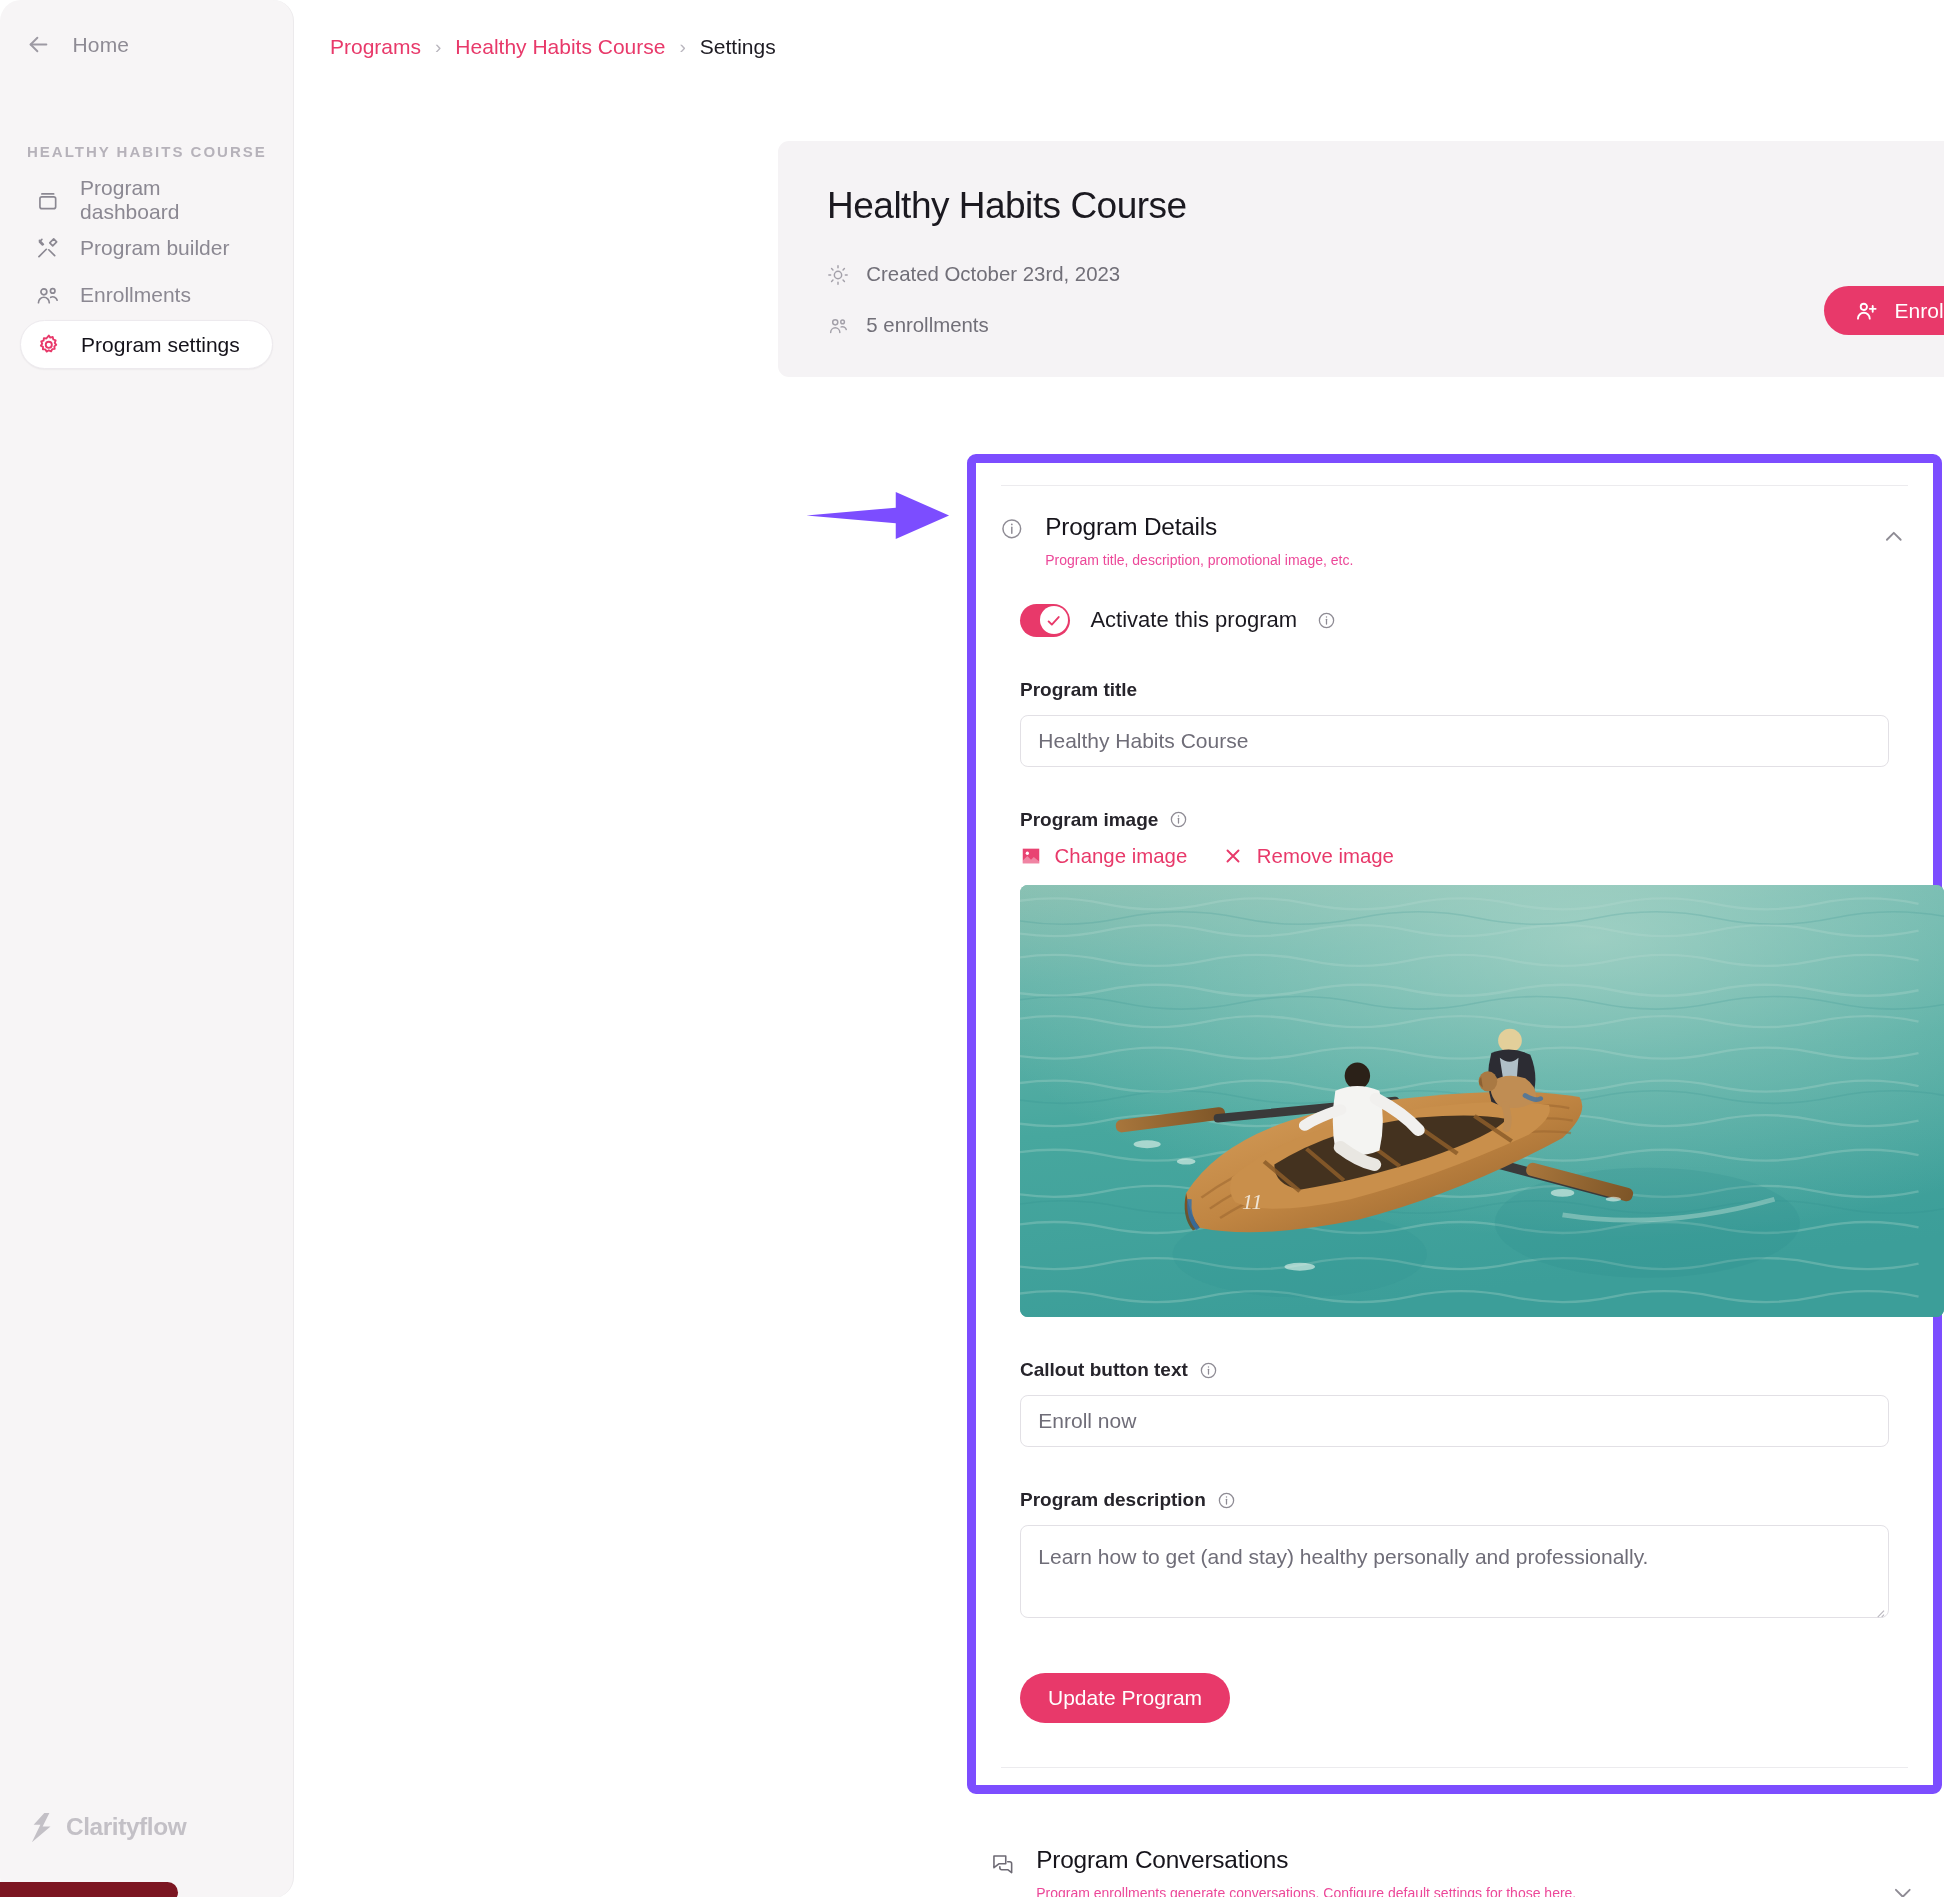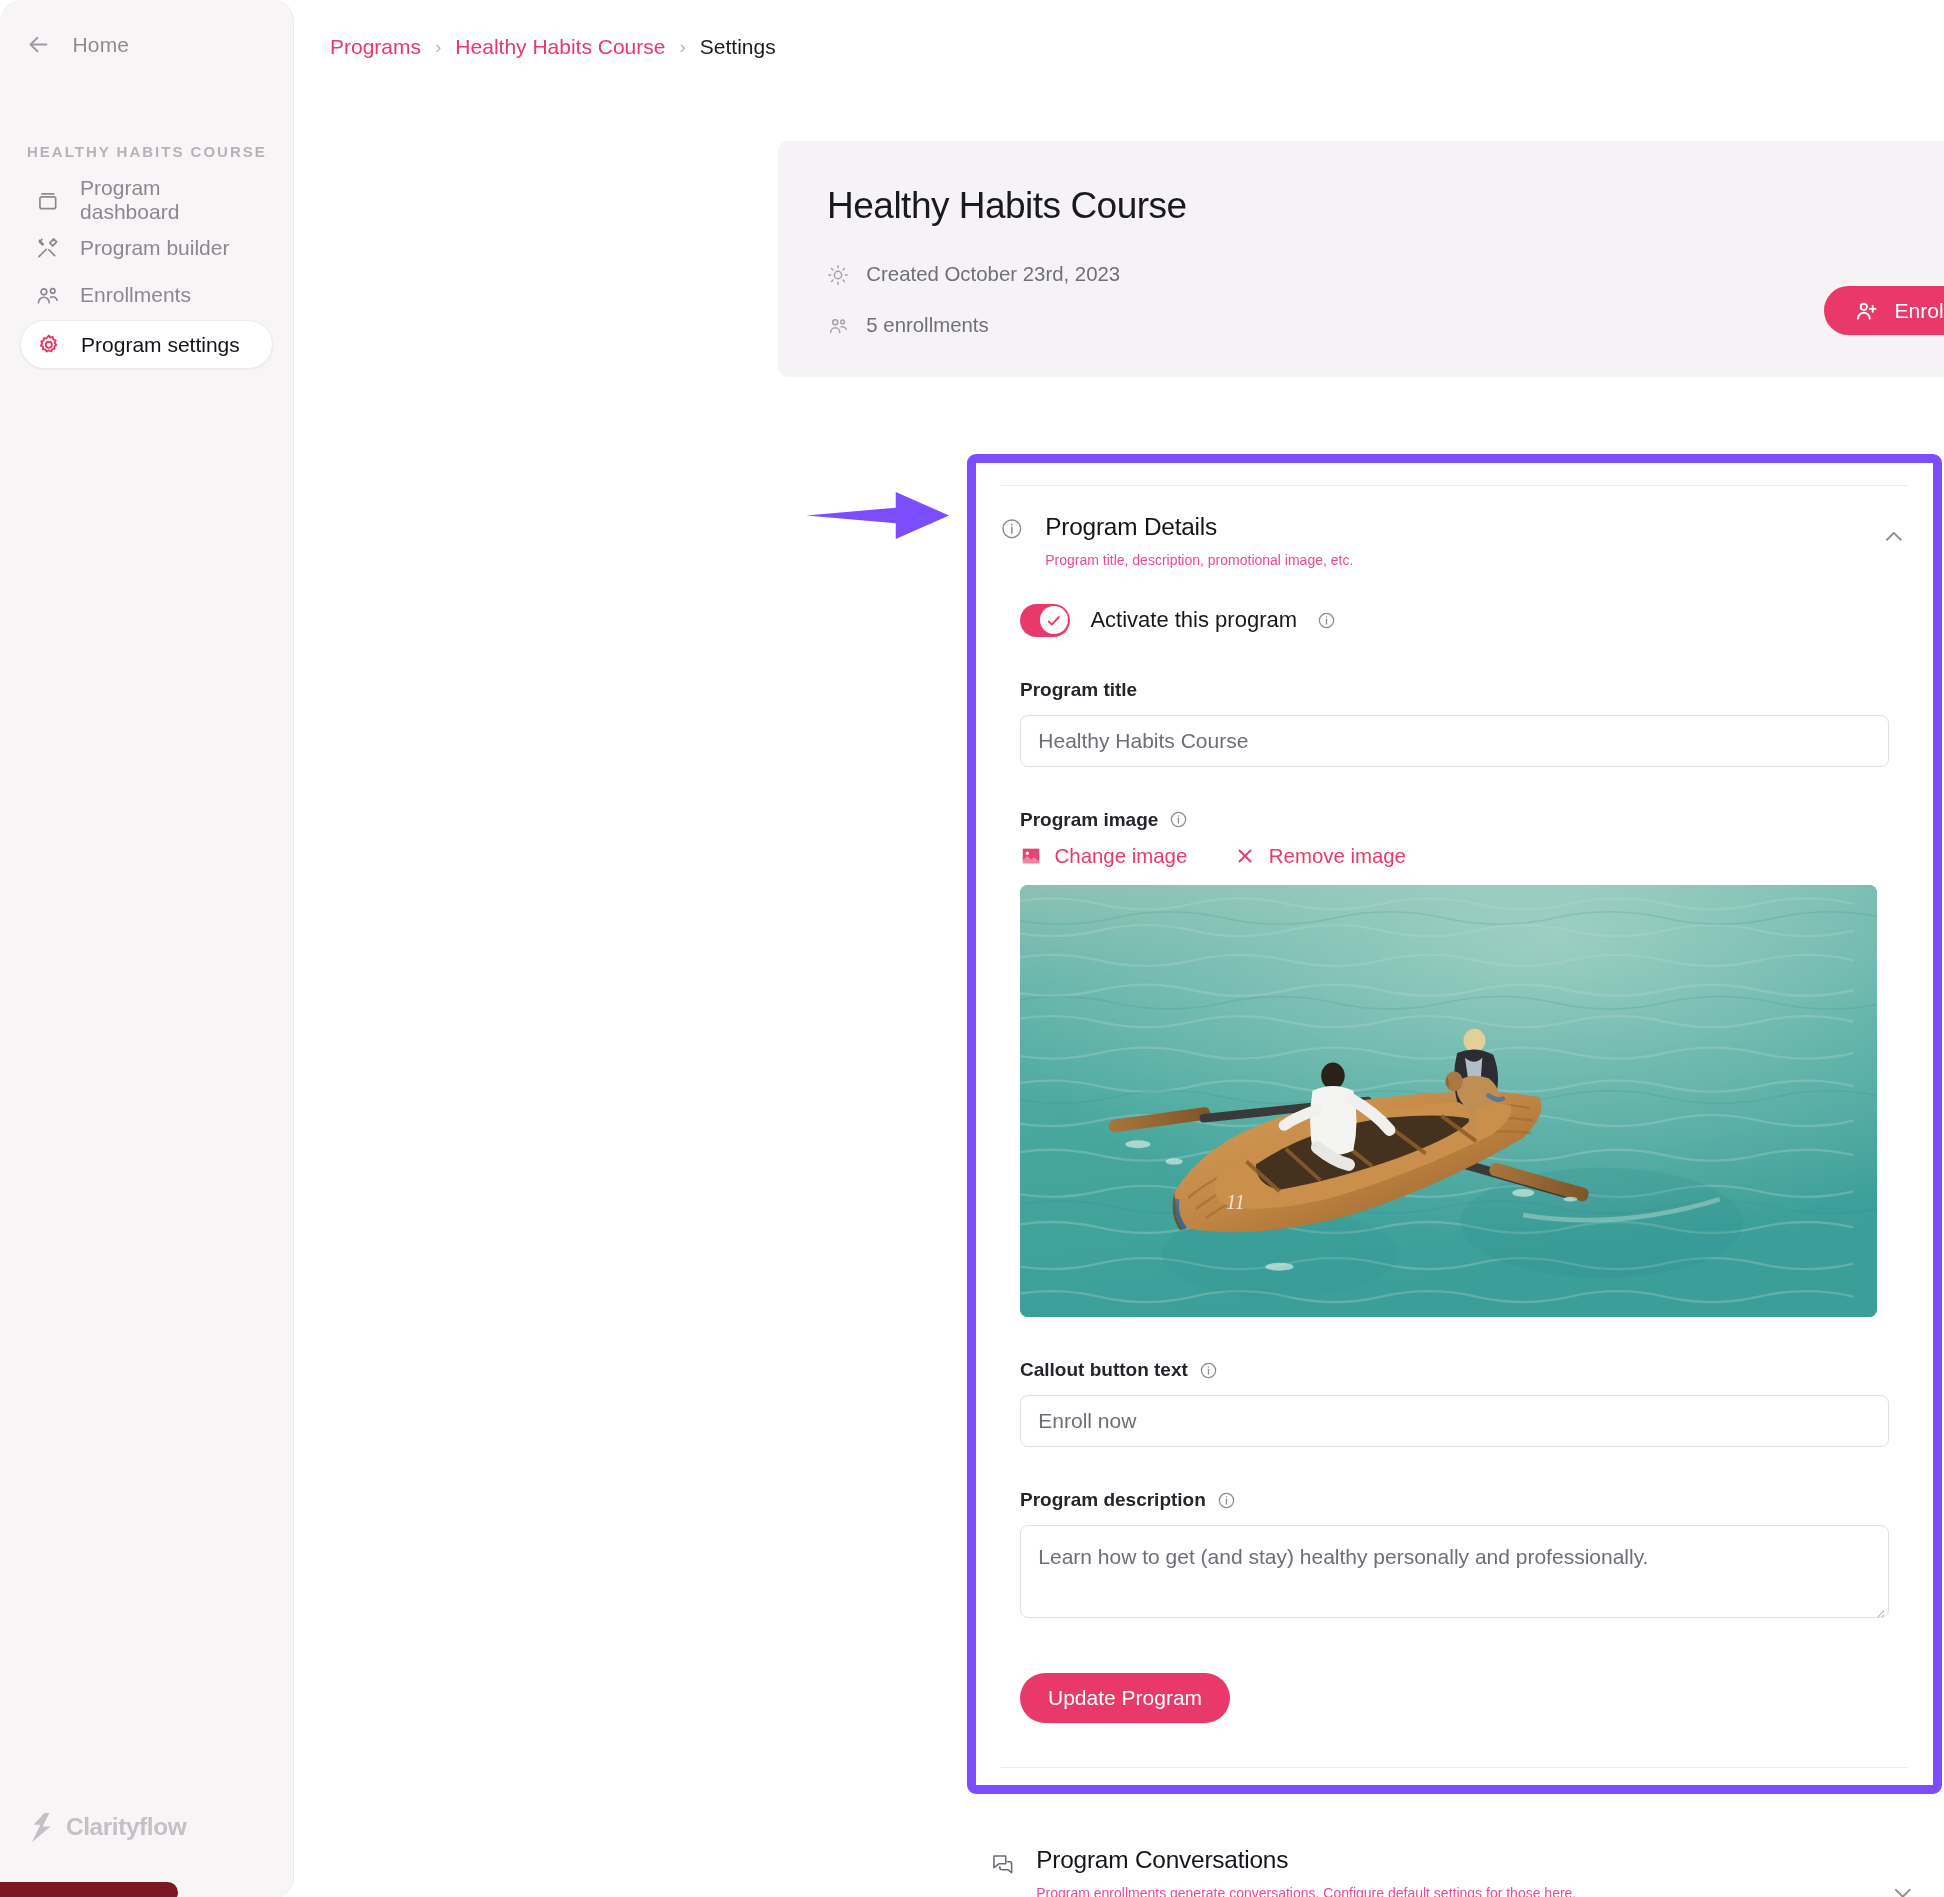--- a/index.html
+++ b/index.html
@@ -144,29 +144,29 @@
     color: #6f6d78; padding: 0 17.3px; height: 52px;
     outline: none;
   }
   .txt-area { height: 93px; padding: 17.3px; resize: none; line-height: 1.3; }
   .ta-wrap { position: relative; }
   .ta-grip {
     position: absolute; right: 3.1px; bottom: 2.4px;
     width: 12.6px; height: 12.6px; color: #b9b6be;
   }
 
-  .img-links { display: flex; gap: 47px; margin: 4.7px 0 17.3px 0; }
+  .img-links { display: flex; gap: 35px; margin: 4.7px 0 17.3px 0; }
   .img-link {
     display: flex; align-items: center; gap: 12.6px;
     color: #e8396a; font-size: 20.4px; cursor: pointer;
   }
   .img-link svg { width: 22px; height: 22px; display:block; }
 
   .prog-image {
-    width: 857px; height: 432px; border-radius: 7.9px;
+    width: 924px; height: 432px; border-radius: 7.9px;
     overflow: hidden; position: relative;
     background: linear-gradient(170deg,#79b8ab 0%,#5fb0a6 28%,#46a59c 60%,#3e9e99 100%);
   }
   .prog-image svg { position:absolute; inset:0; width:100%; height:100%; display:block; }
 
   .update-btn {
     margin: 52px 0 0 0; display: inline-block;
     background: #e8396a; color: #fff; border: none;
     border-radius: 31px; height: 50px; padding: 0 28px;
     font-size: 21px; font-family: inherit; cursor: pointer;

